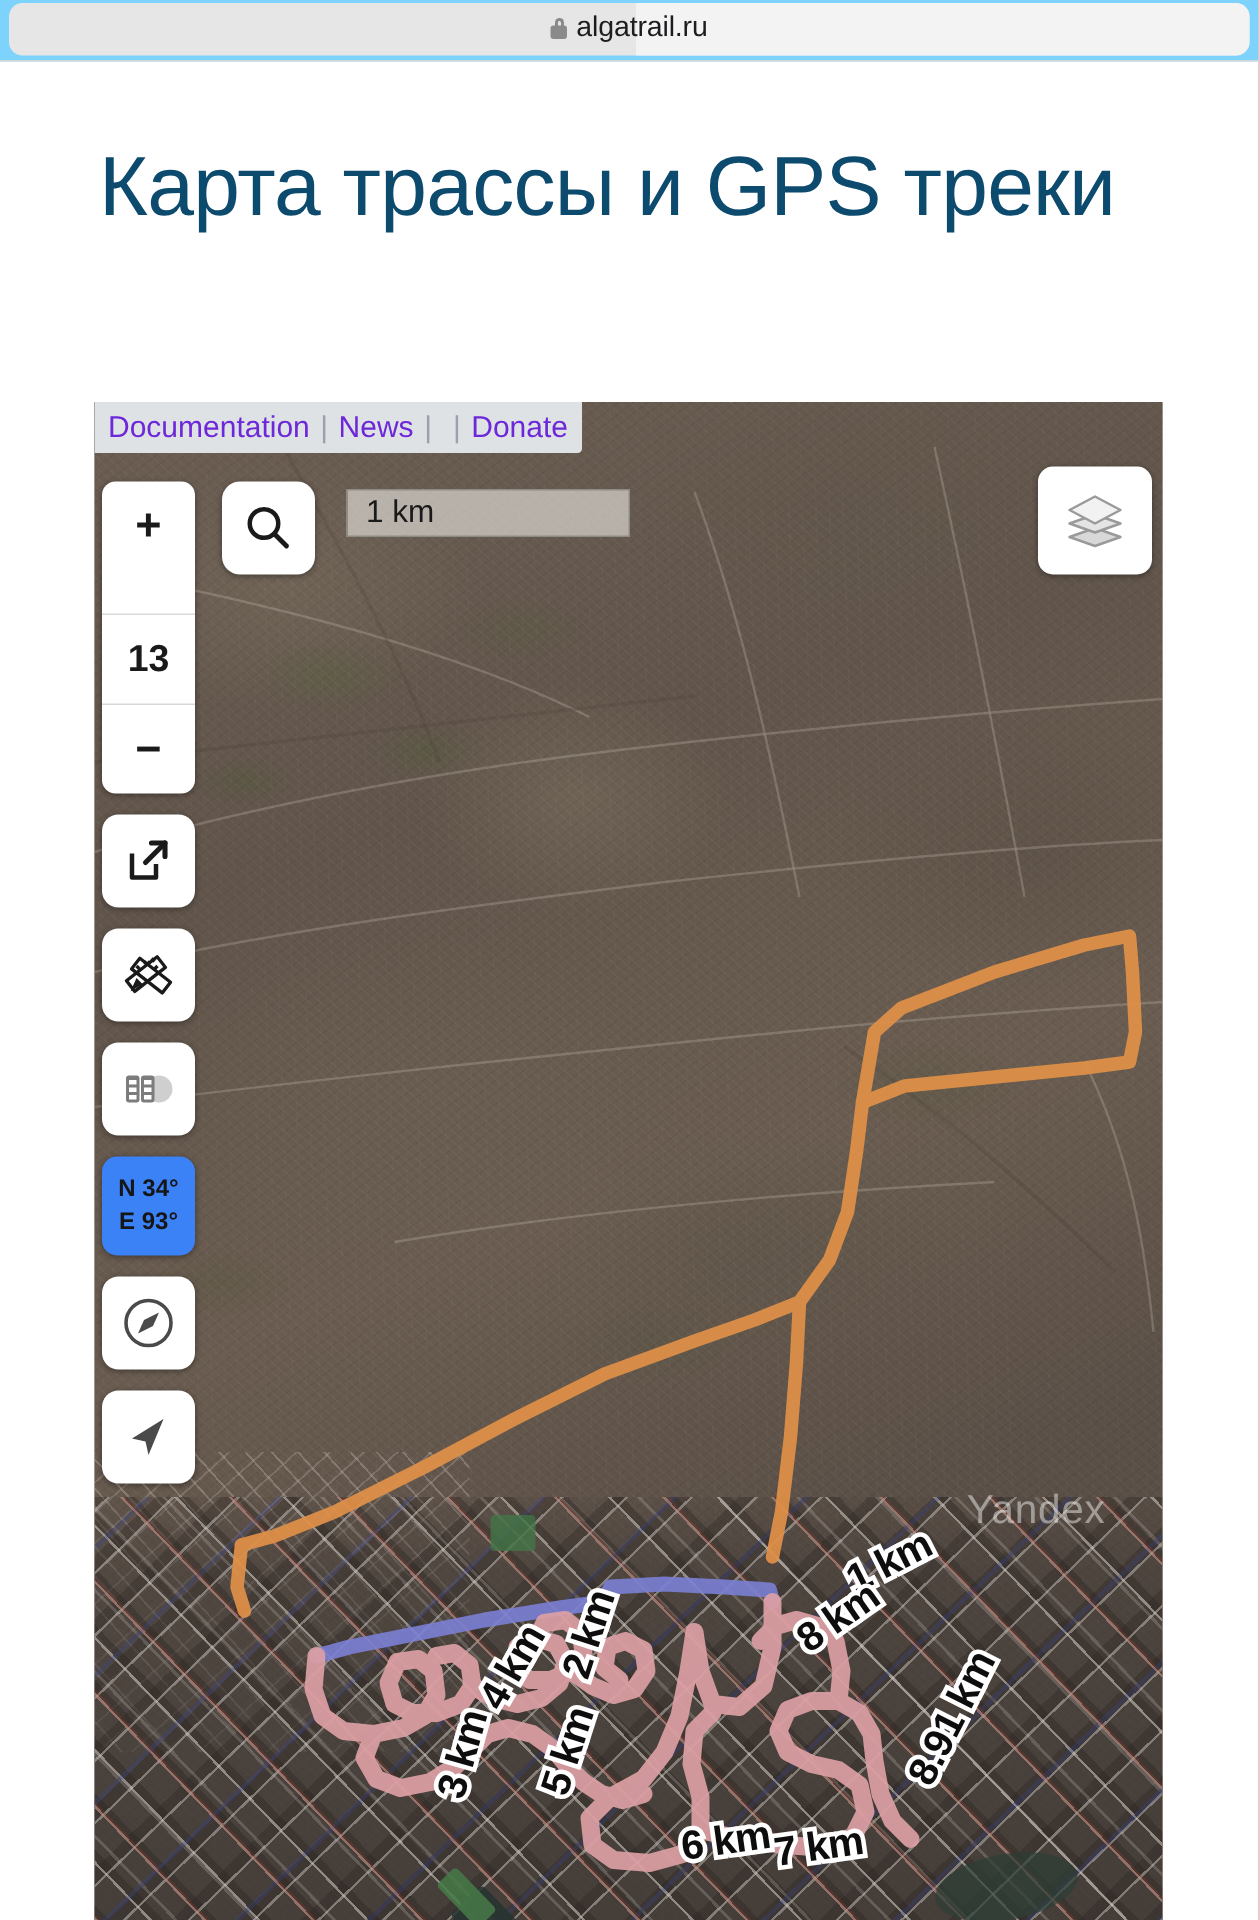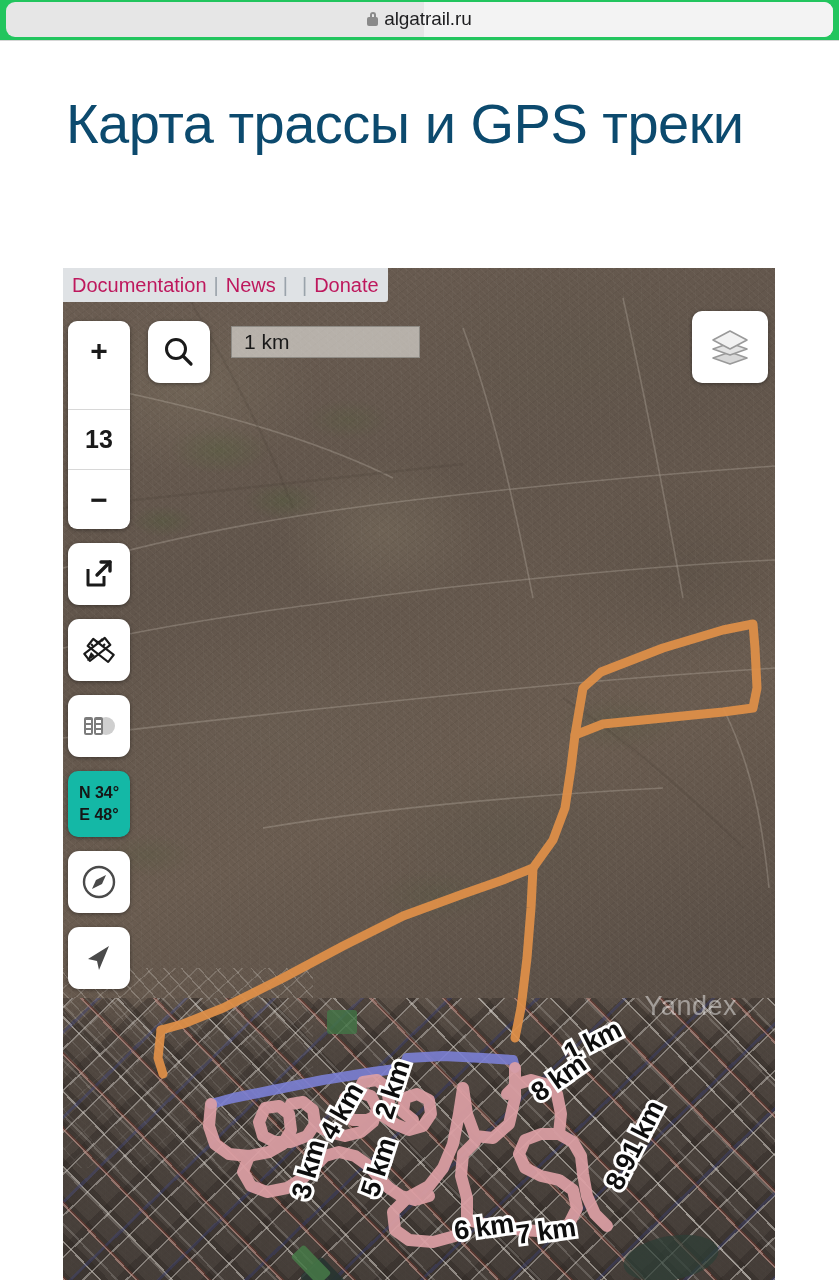--- a/index.html
+++ b/index.html
@@ -13,21 +13,21 @@
     font-family: "Liberation Sans", sans-serif;
     overflow: hidden;
     position: relative;
   }
 
   
   .browser-bar {
     position: absolute;
     left: 0; top: 0;
     width: 839px; height: 40px;
-    background: #22c55e;
+    background: #7dd3fc;
     border-bottom: 1px solid #d6d6d6;
     text-decoration: underline;
   }
   .url-pill {
     position: absolute;
     left: 6px; top: 2px;
     width: 827px; height: 35px;
     background: #e6e6e6;
     border-radius: 9px;
   }
@@ -202,21 +202,21 @@
     left: 0; top: 0;
     height: 34px;
     padding: 0 9px;
     background: #dfe2e5;
     display: flex;
     align-items: center;
     z-index: 40;
     border-radius: 0 0 3px 0;
   }
   .map-link {
-    color: #be185d;
+    color: #6d28d9;
     font-size: 20px;
     text-decoration: none;
     white-space: nowrap;
   }
   .map-link-sep {
     color: #9aa3ab;
     font-size: 20px;
     margin: 0 7px;
   }
 
@@ -257,21 +257,21 @@
     width: 62px; height: 62px;
     background: #ffffff;
     border-radius: 11px;
     box-shadow: 0 1px 4px rgba(0,0,0,.4);
     display: flex;
     align-items: center;
     justify-content: center;
   }
   .coord-box {
     width: 62px; height: 66px;
-    background: #14b8a6;
+    background: #3b82f6;
     border-radius: 10px;
     box-shadow: 0 1px 4px rgba(0,0,0,.4);
     display: flex;
     flex-direction: column;
     align-items: center;
     justify-content: center;
     font-size: 16px;
     font-weight: bold;
     color: #161616;
     line-height: 1.35;
@@ -508,21 +508,21 @@
           <rect x="4" y="19" width="5" height="3"></rect>
           <rect x="14" y="9" width="5" height="3"></rect>
           <rect x="14" y="14" width="5" height="3"></rect>
           <rect x="14" y="19" width="5" height="3"></rect>
         </g>
       </svg>
     </div>
 
     <div class="coord-box">
       <div>N 34°</div>
-      <div>E 48°</div>
+      <div>E 93°</div>
     </div>
 
     <div class="ctrl-sq">
       <svg width="38" height="38" viewBox="0 0 38 38">
         <circle cx="19" cy="19" r="15" fill="none" stroke="#4a4a4a" stroke-width="2.4"></circle>
         <path d="M26,12 L16,17 L12,26 L22,21 Z" fill="#4a4a4a"></path>
       </svg>
     </div>
 
     <div class="ctrl-sq">

